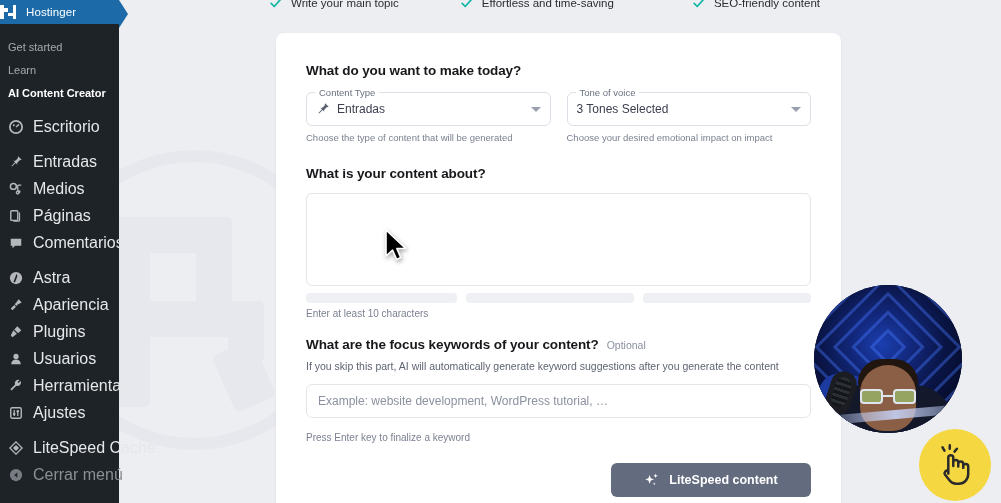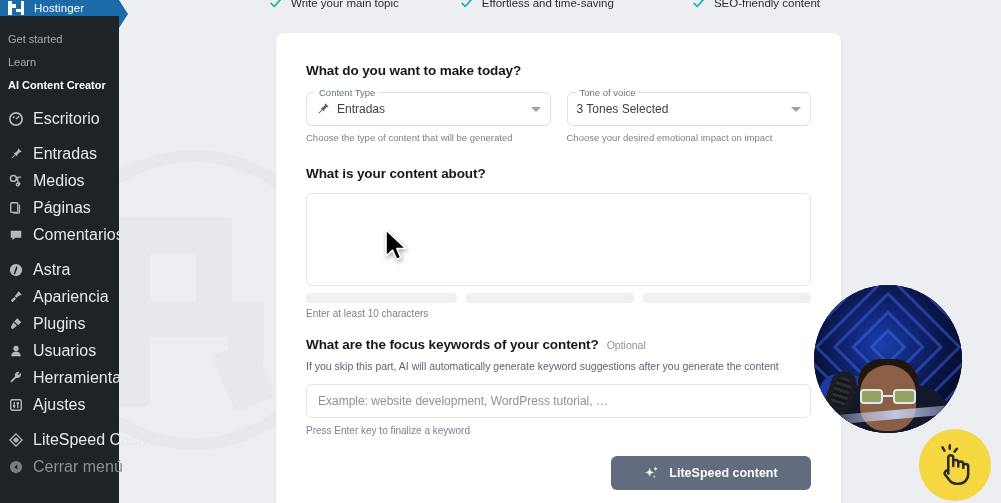--- a/index.html
+++ b/index.html
@@ -13,24 +13,23 @@
 
   
   #sidebar {
     position: absolute; left: 0; top: 0;
     width: 119px; height: 503px;
     background: #1e2327;
     z-index: 30;
   }
   .brand {
     position: relative;
-    height: 16px;
+    height: 24px;
     background: #1c6ba8;
     display: flex; align-items: center;
-    padding-left: 8px;
     overflow: visible;
   }
   .brand::after{
     content:"";
     position:absolute; right:-9px; top:0;
     width:0;height:0;
     border-top:14px solid transparent;
     border-bottom:14px solid transparent;
     border-left:9px solid #1c6ba8;
   }
@@ -180,21 +179,21 @@
   .kw-head { margin-top: 18px; display:flex; align-items: center; }
   .kw-optional { font-size: 10.5px; color: #8b91a0; margin-left: 8px; font-weight: normal; }
   .kw-sub { margin-top: 8px; font-size: 10.5px; color: #5e6472; }
   .kw-input {
     margin-top: 12px; height: 34px;
     border: 1px solid #e2e5ea; border-radius: 6px;
     display: flex; align-items: center; padding: 0 11px;
     background: #fff;
   }
   .kw-input .ph { font-size: 12px; color: #8b91a0; }
-  .kw-hint { margin-top: 7px; font-size: 10px; color: #7b8191; }
+  .kw-hint { margin-top: 14px; font-size: 10px; color: #7b8191; }
 
   
   .gen-row { display:flex; justify-content: flex-end; margin-top: 20px; }
   .gen-btn {
     height: 34px; min-width: 200px;
     background: #636b7e; border-radius: 6px;
     display:flex; align-items:center; justify-content:center;
     color:#fff; font-size: 12.5px; font-weight: bold;
     padding: 0 22px;
   }

